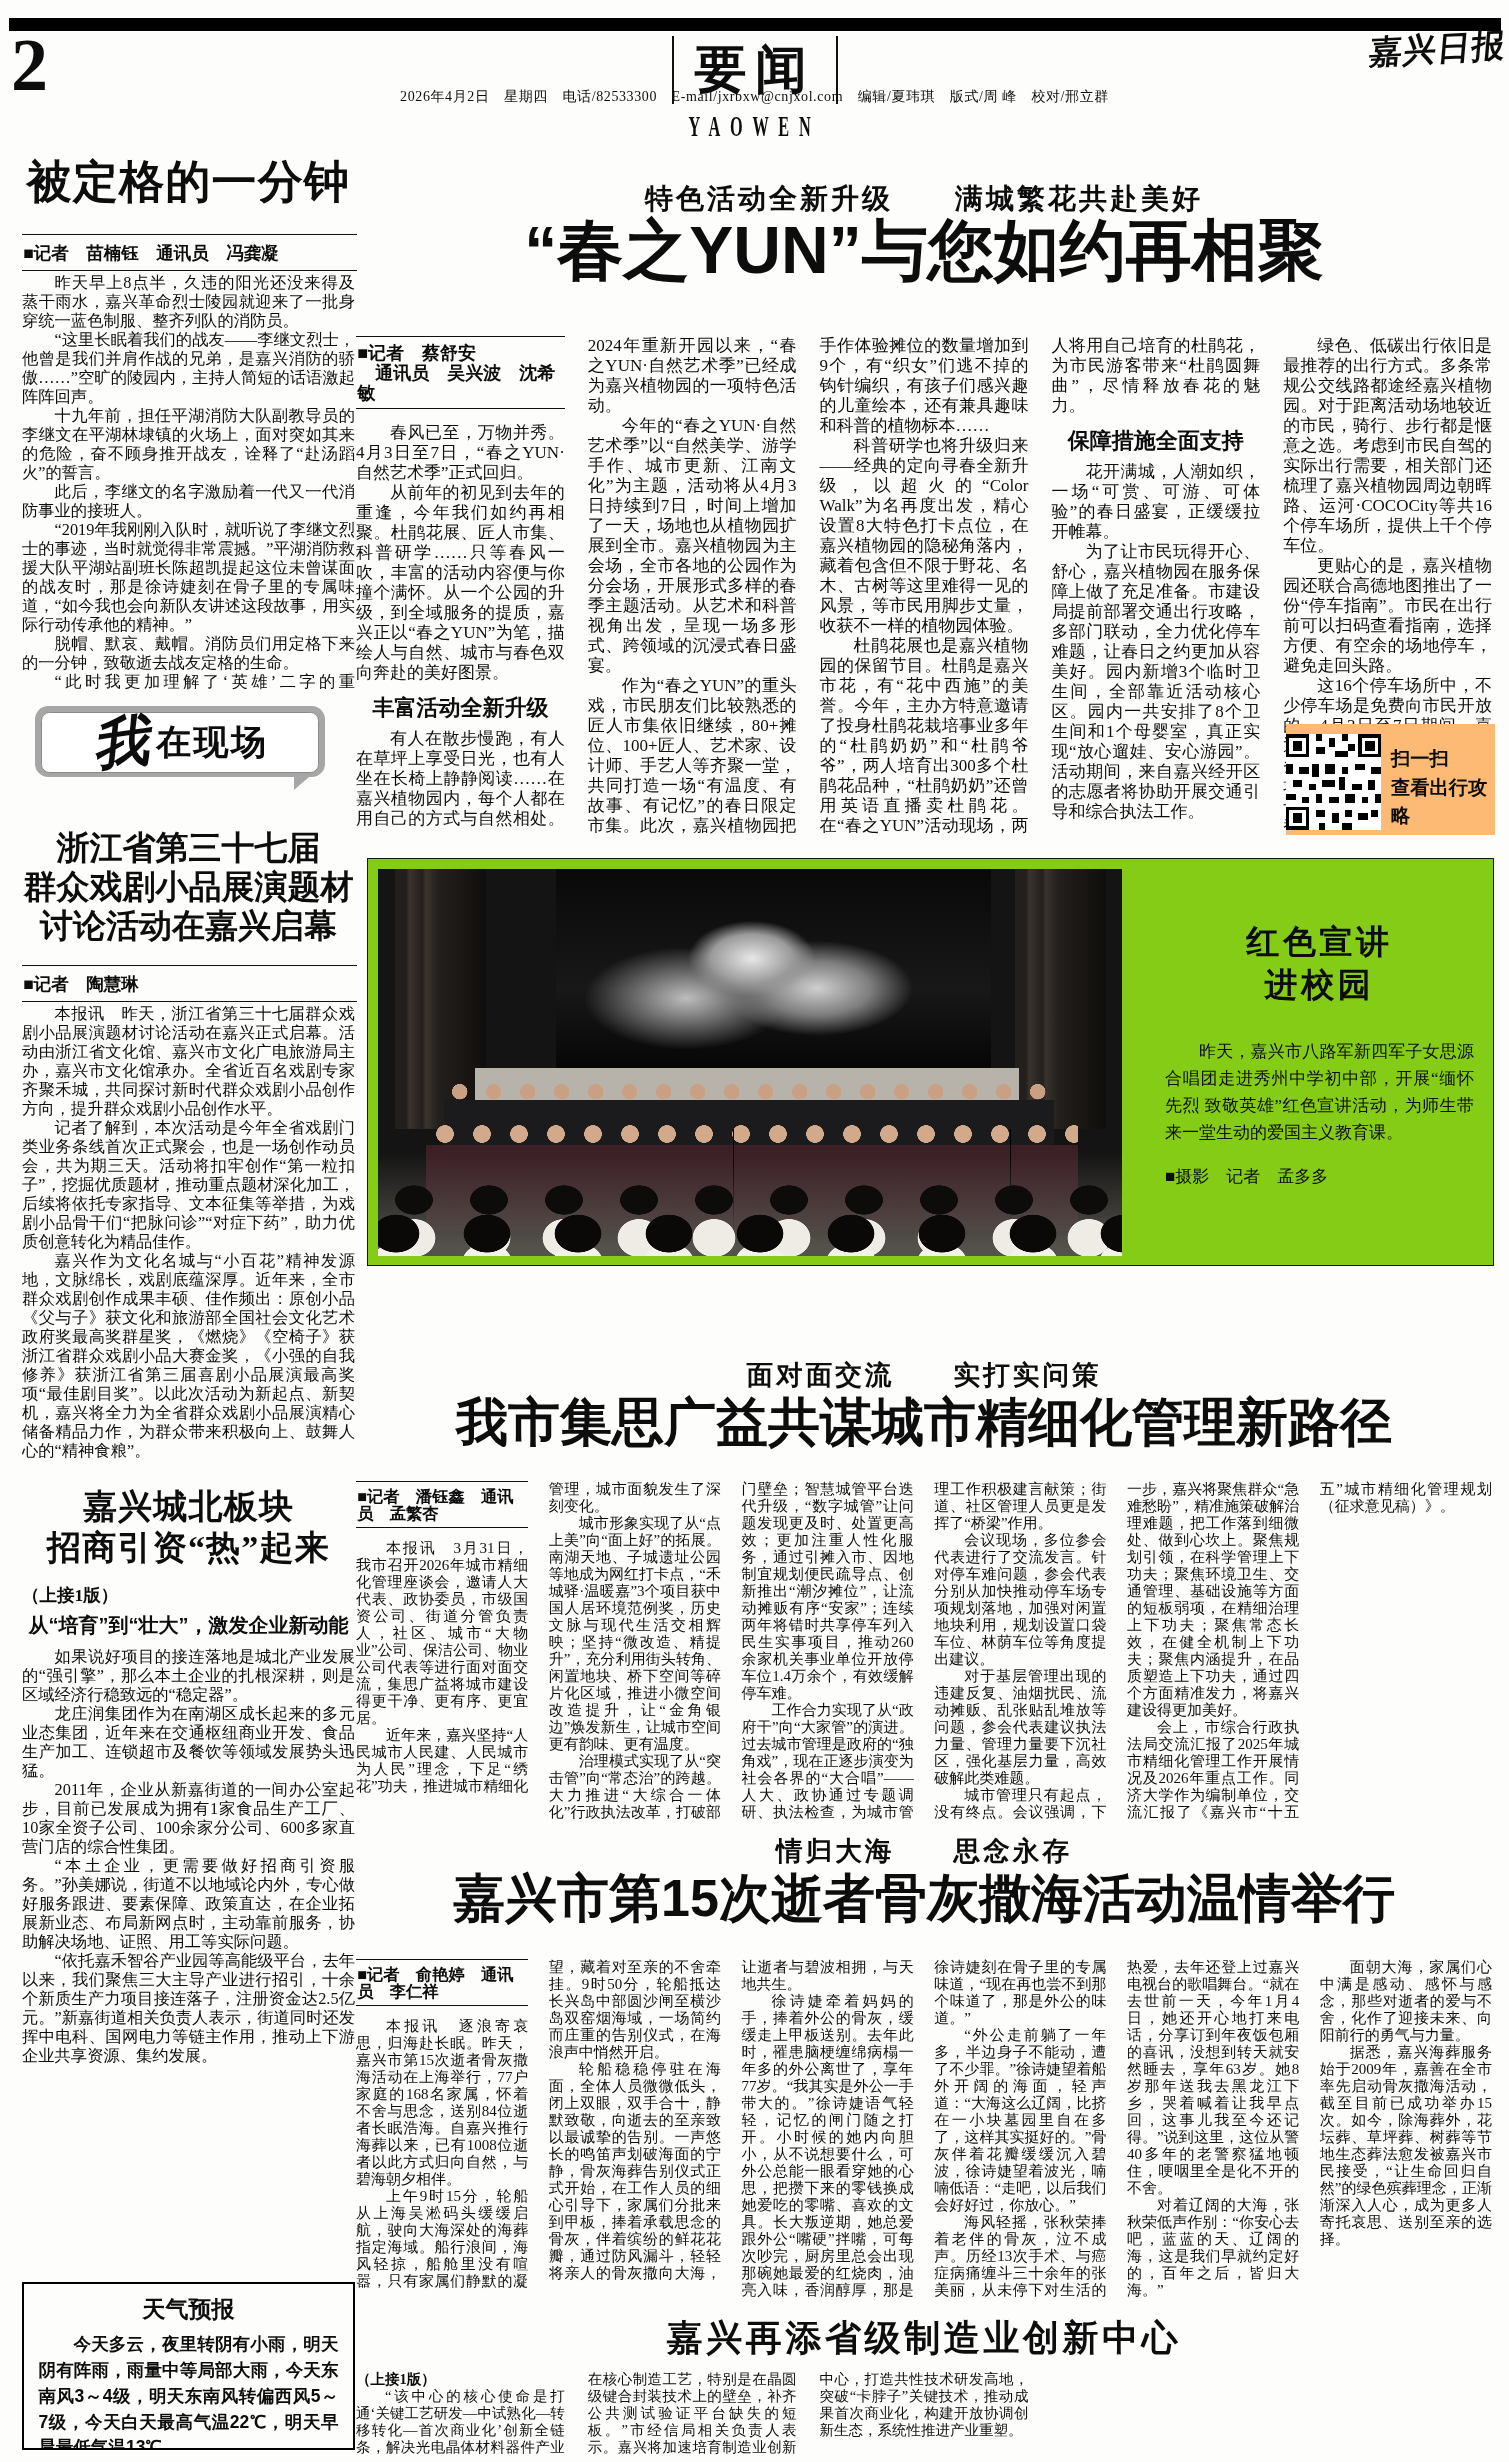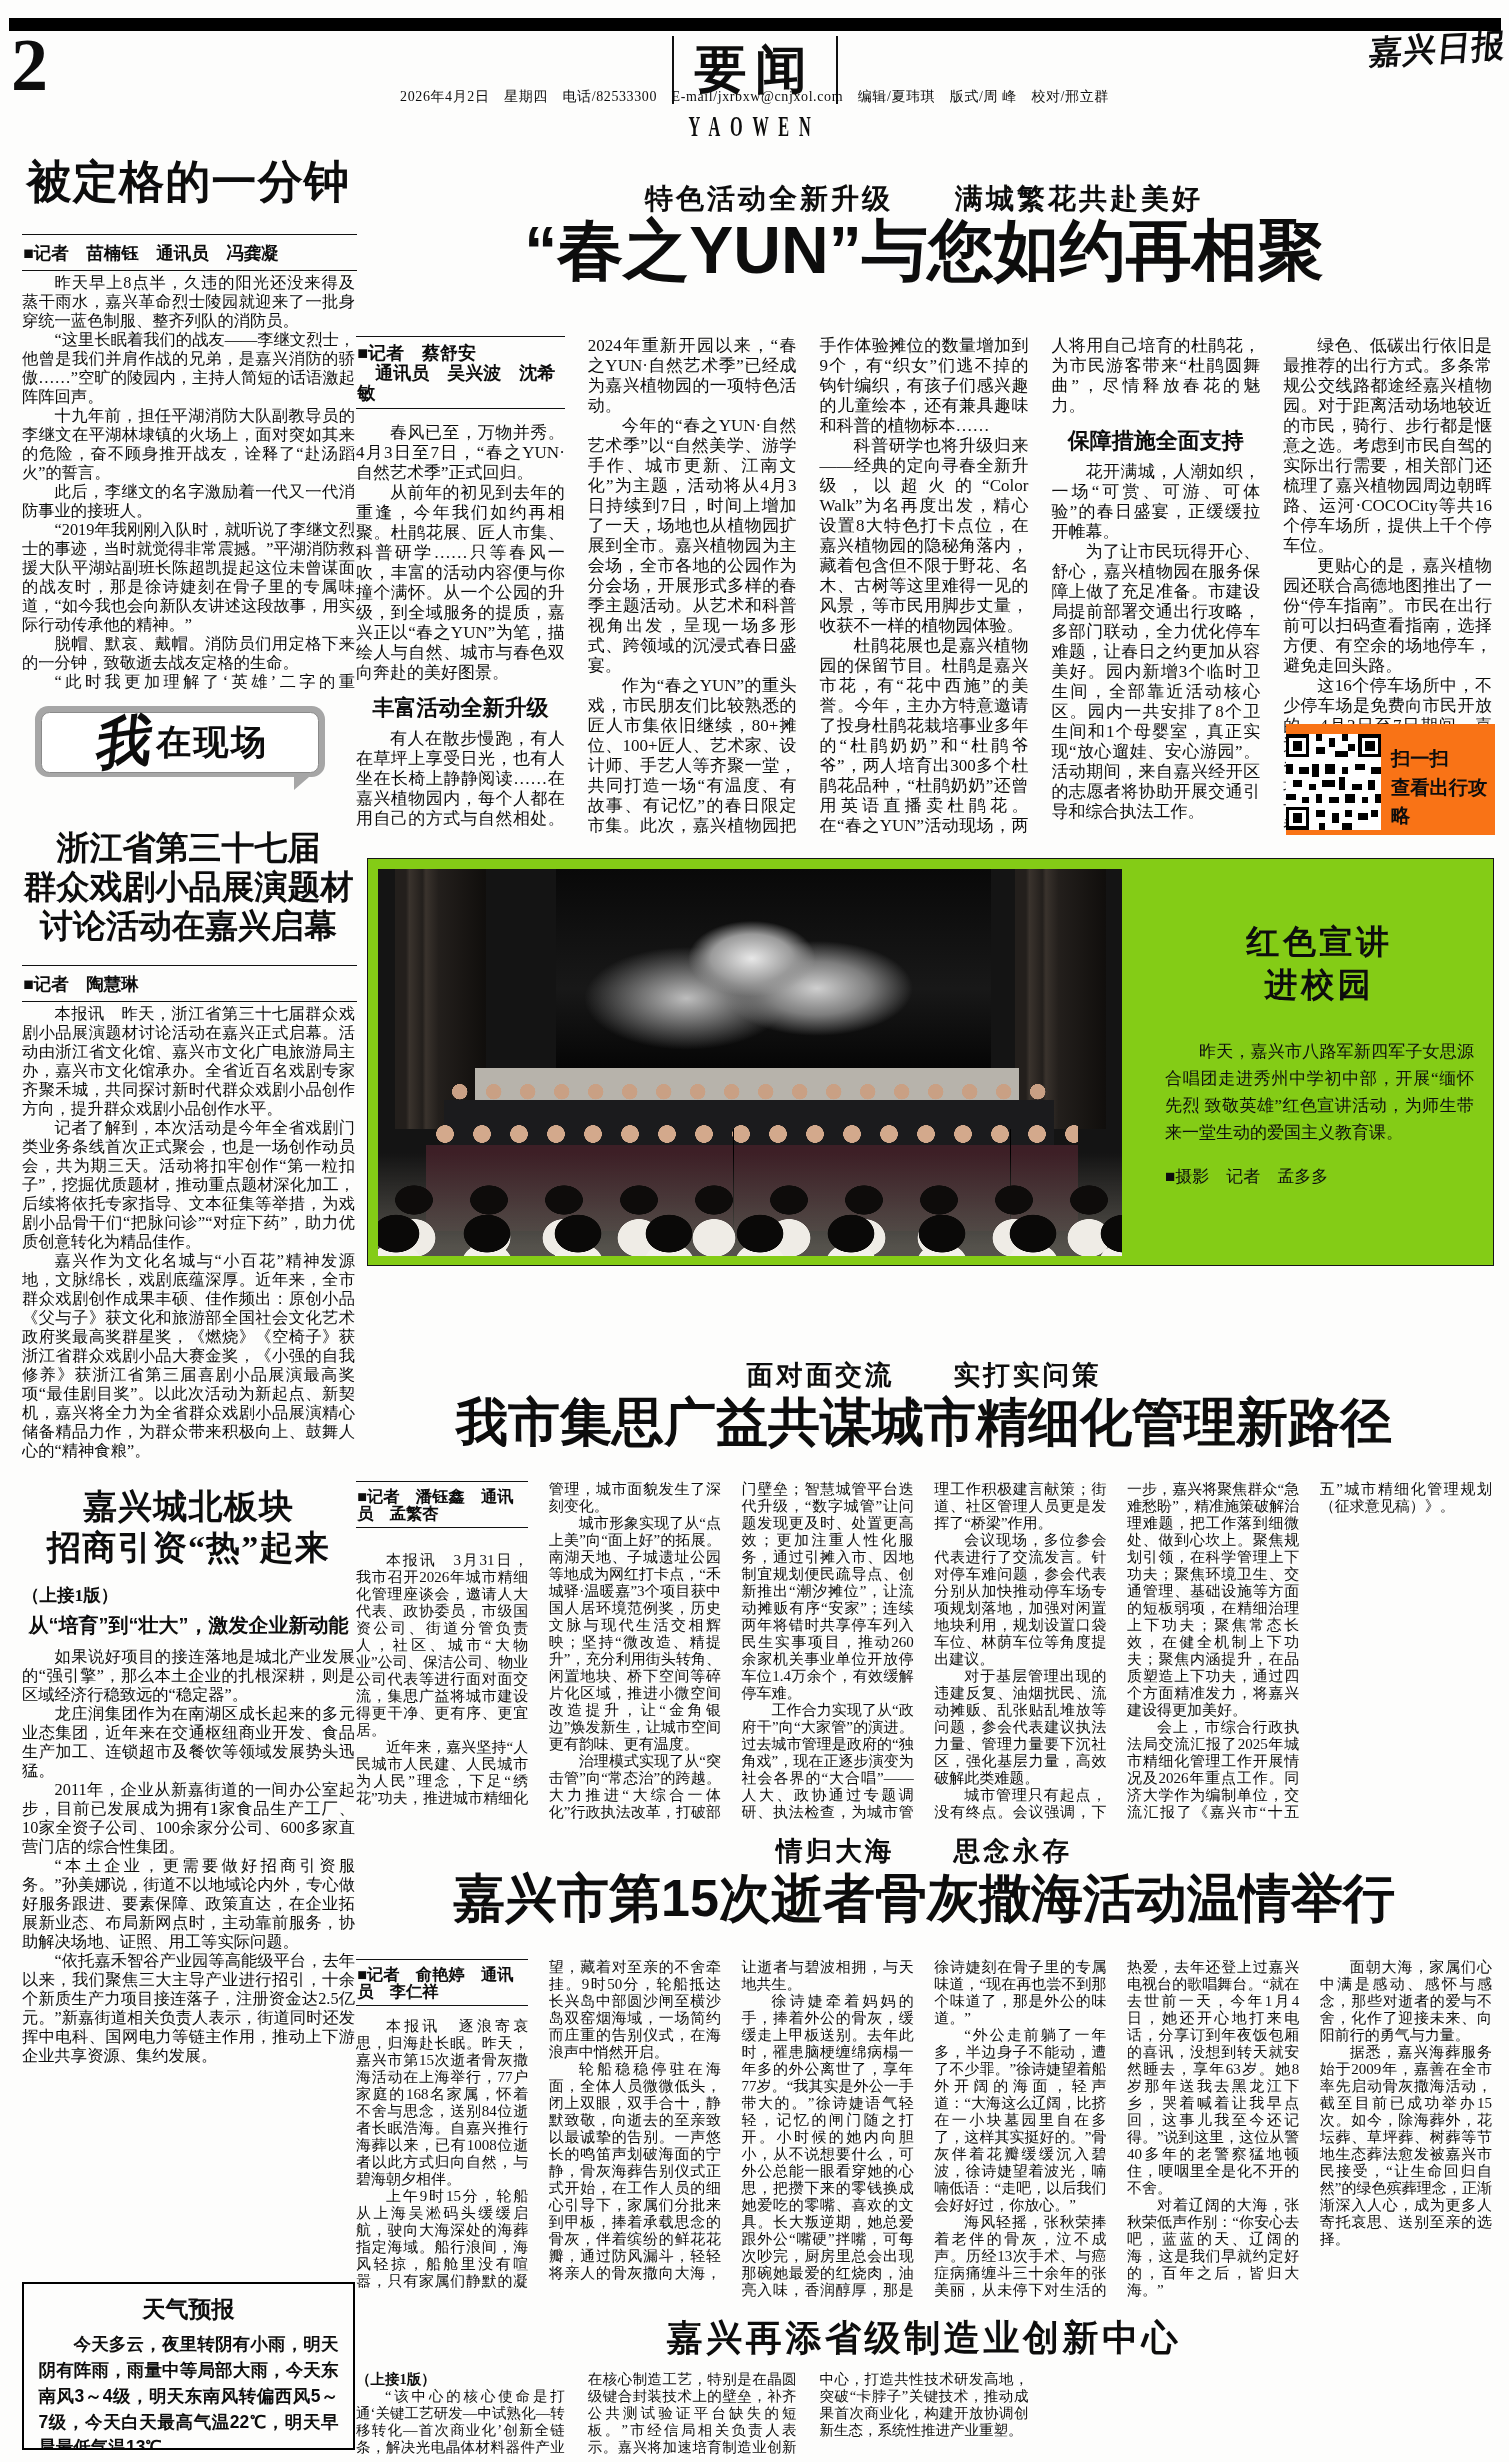--- a/index.html
+++ b/index.html
@@ -56,21 +56,21 @@
           font-family:"Liberation Sans",sans-serif;}
   
   .sp-kicker{left:356px;top:180px;width:1136px;font-size:28px;font-weight:600;letter-spacing:3px;
              font-family:"Liberation Sans",sans-serif;}
   .sp-head{left:356px;top:213px;width:1136px;font-size:66px;font-weight:900;line-height:1.15;
            font-family:"Liberation Sans",sans-serif;}
   .sp-body{left:356px;top:336px;width:1136px;height:512px;column-count:5;column-gap:23px;
            font-size:17px;line-height:20px;overflow:hidden;}
   .sp-body .byline{margin-bottom:14.5px;font-size:18px;}
   .sp-body h4.sub{font-size:22px;}
-  .qr-block{left:1286px;top:724px;width:209px;height:111px;background:#f97316;display:flex;
+  .qr-block{left:1286px;top:724px;width:209px;height:111px;background:#fdba74;display:flex;
             align-items:flex-end;gap:9.7px;}
   .qr-cap{font-size:19.3px;font-weight:700;line-height:1.5;white-space:pre-line;padding-bottom:3.6px;}
   
   .photo-frame{left:367px;top:858px;width:1127px;height:408px;border:1.2px solid #161616;
                box-sizing:border-box;background:#84cc16;}
   .photo{position:absolute;left:9.7px;top:9.7px;width:744px;height:387px;background:#141414;overflow:hidden;}
   .ph-door{position:absolute;top:0;width:91px;height:260px;
            background:linear-gradient(90deg,#231f1c 12%,#3a332d 16%,#231f1c 30%,#3a332d 34%,#231f1c 48%,#100e0c 100%);}
   .ph-screen{position:absolute;left:178px;top:0;width:435px;height:199px;
              background:radial-gradient(91px 54px at 45% 45%,#e8e8e8 0%,#9a9a9a 45%,transparent 70%),
@@ -101,21 +101,21 @@
              text-align:center;white-space:pre-line;}
   .cap-text{margin-top:33px;font-size:17px;line-height:1.58;text-align:justify;text-indent:2em;}
   .cap-credit{margin-top:18px;font-size:17px;font-weight:400;font-family:"Liberation Sans",sans-serif;}
   
   .ct-kicker{left:356px;top:1357px;width:1136px;font-size:26.6px;font-weight:600;letter-spacing:3px;
              font-family:"Liberation Sans",sans-serif;}
   .ct-head{left:356px;top:1388px;width:1136px;font-size:52px;font-weight:900;
            font-family:"Liberation Sans",sans-serif;}
   .ct-body{left:356px;top:1481px;width:1136px;height:342px;column-count:6;column-gap:20.5px;
            font-size:15px;line-height:17px;overflow:hidden;}
-  .ct-body .byline{font-size:16.3px;margin-bottom:24px;}
+  .ct-body .byline{font-size:16.3px;margin-bottom:12px;}
   
   .se-kicker{left:356px;top:1833px;width:1136px;font-size:26.6px;font-weight:600;letter-spacing:3px;
              font-family:"Liberation Sans",sans-serif;}
   .se-head{left:356px;top:1864px;width:1136px;font-size:52px;font-weight:900;
            font-family:"Liberation Sans",sans-serif;}
   .se-body{left:356px;top:1959px;width:1136px;height:347px;column-count:6;column-gap:20.5px;
            font-size:15px;line-height:17px;overflow:hidden;}
   .se-body .byline{font-size:16.3px;margin-bottom:12px;}
   
   .in-head{left:356px;top:2314px;width:1136px;font-size:36px;font-weight:700;letter-spacing:3.6px;}

